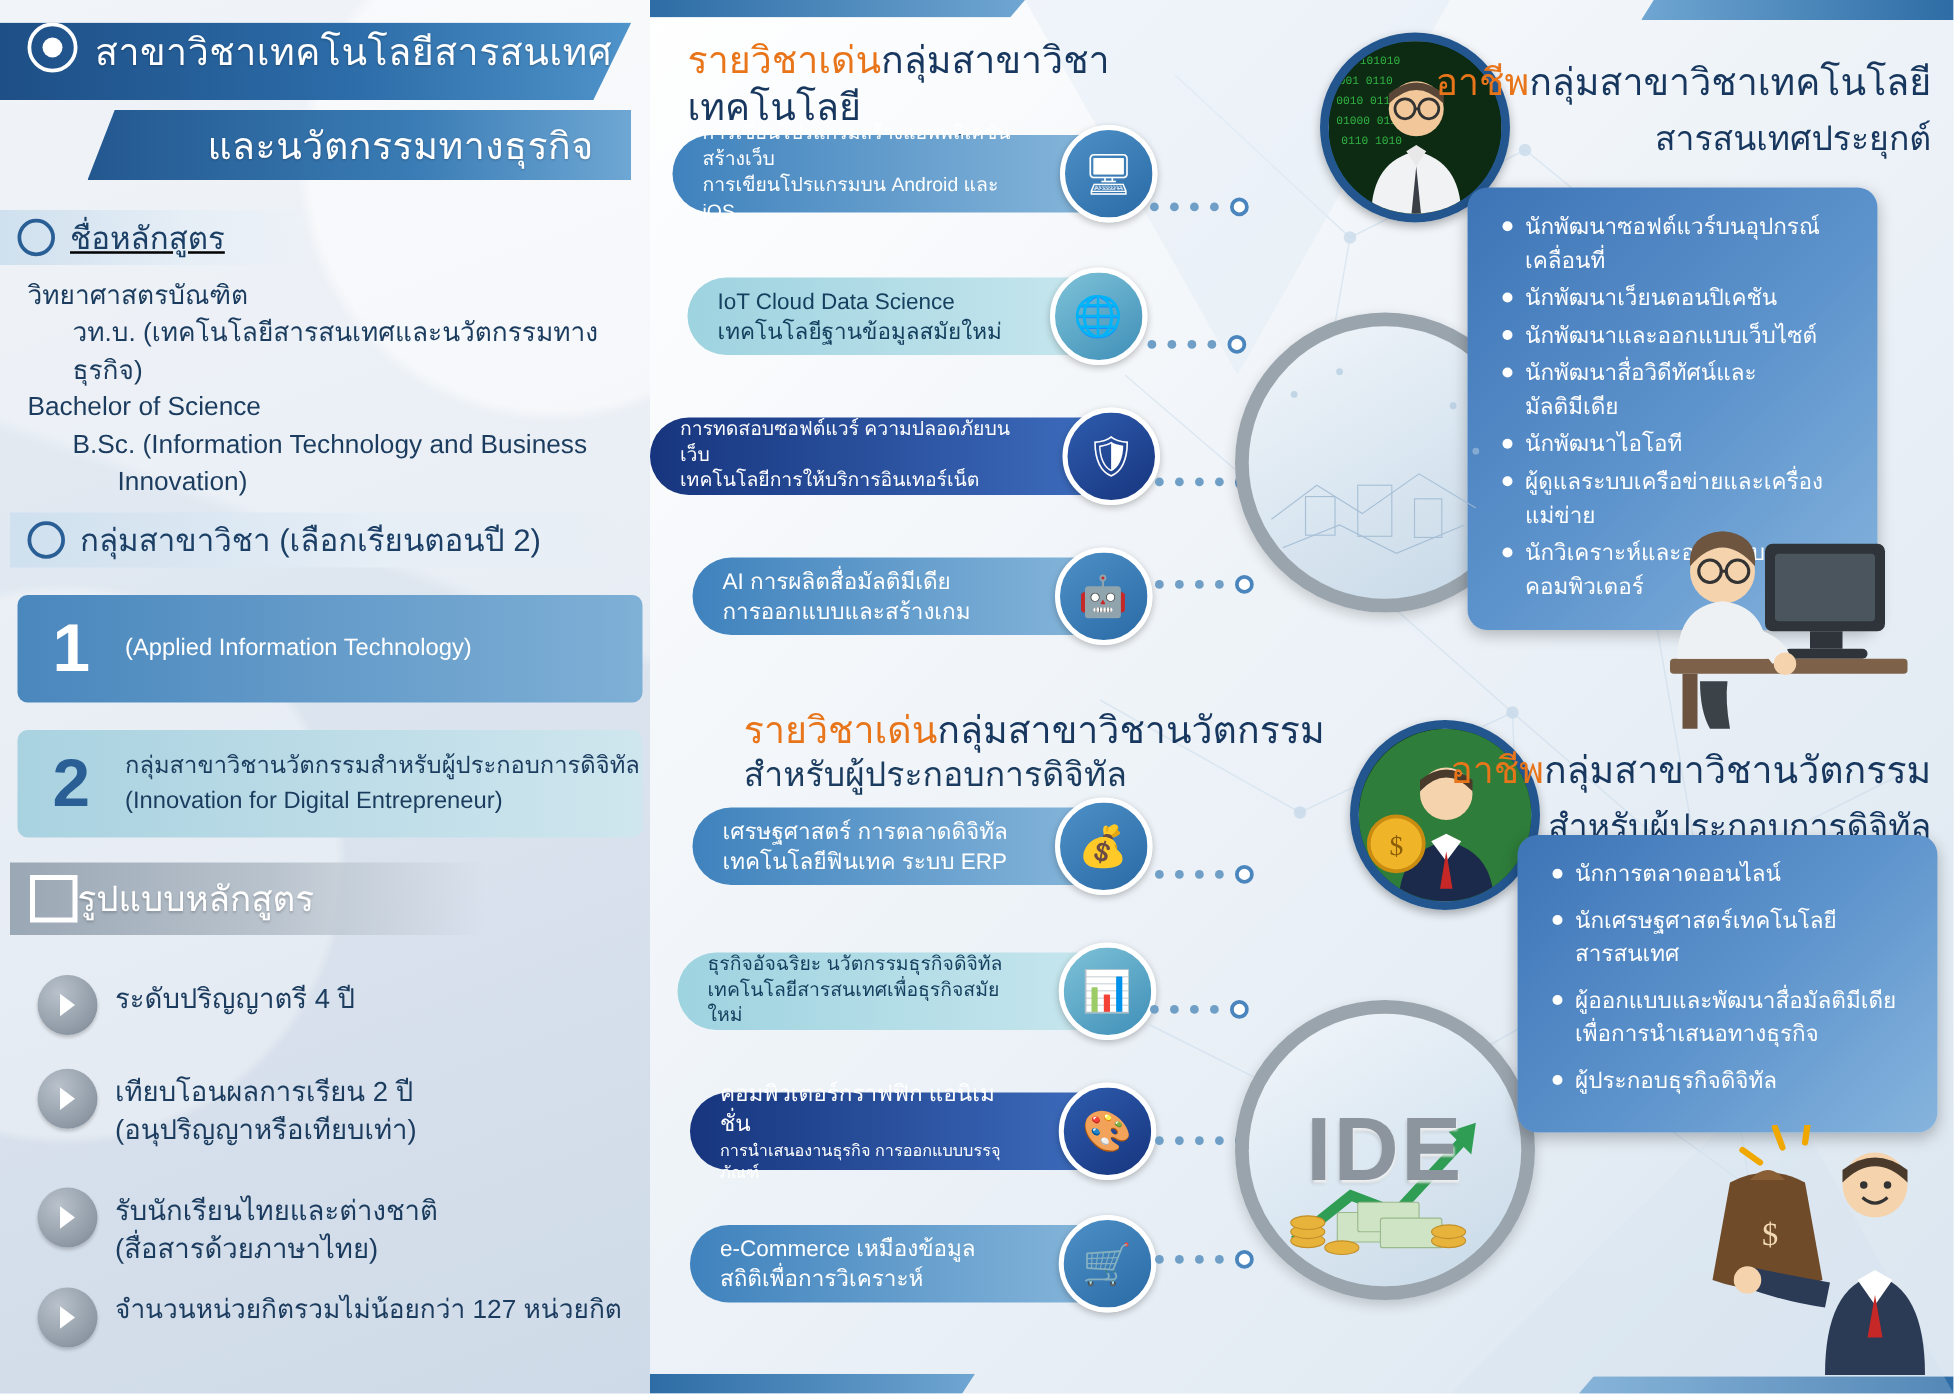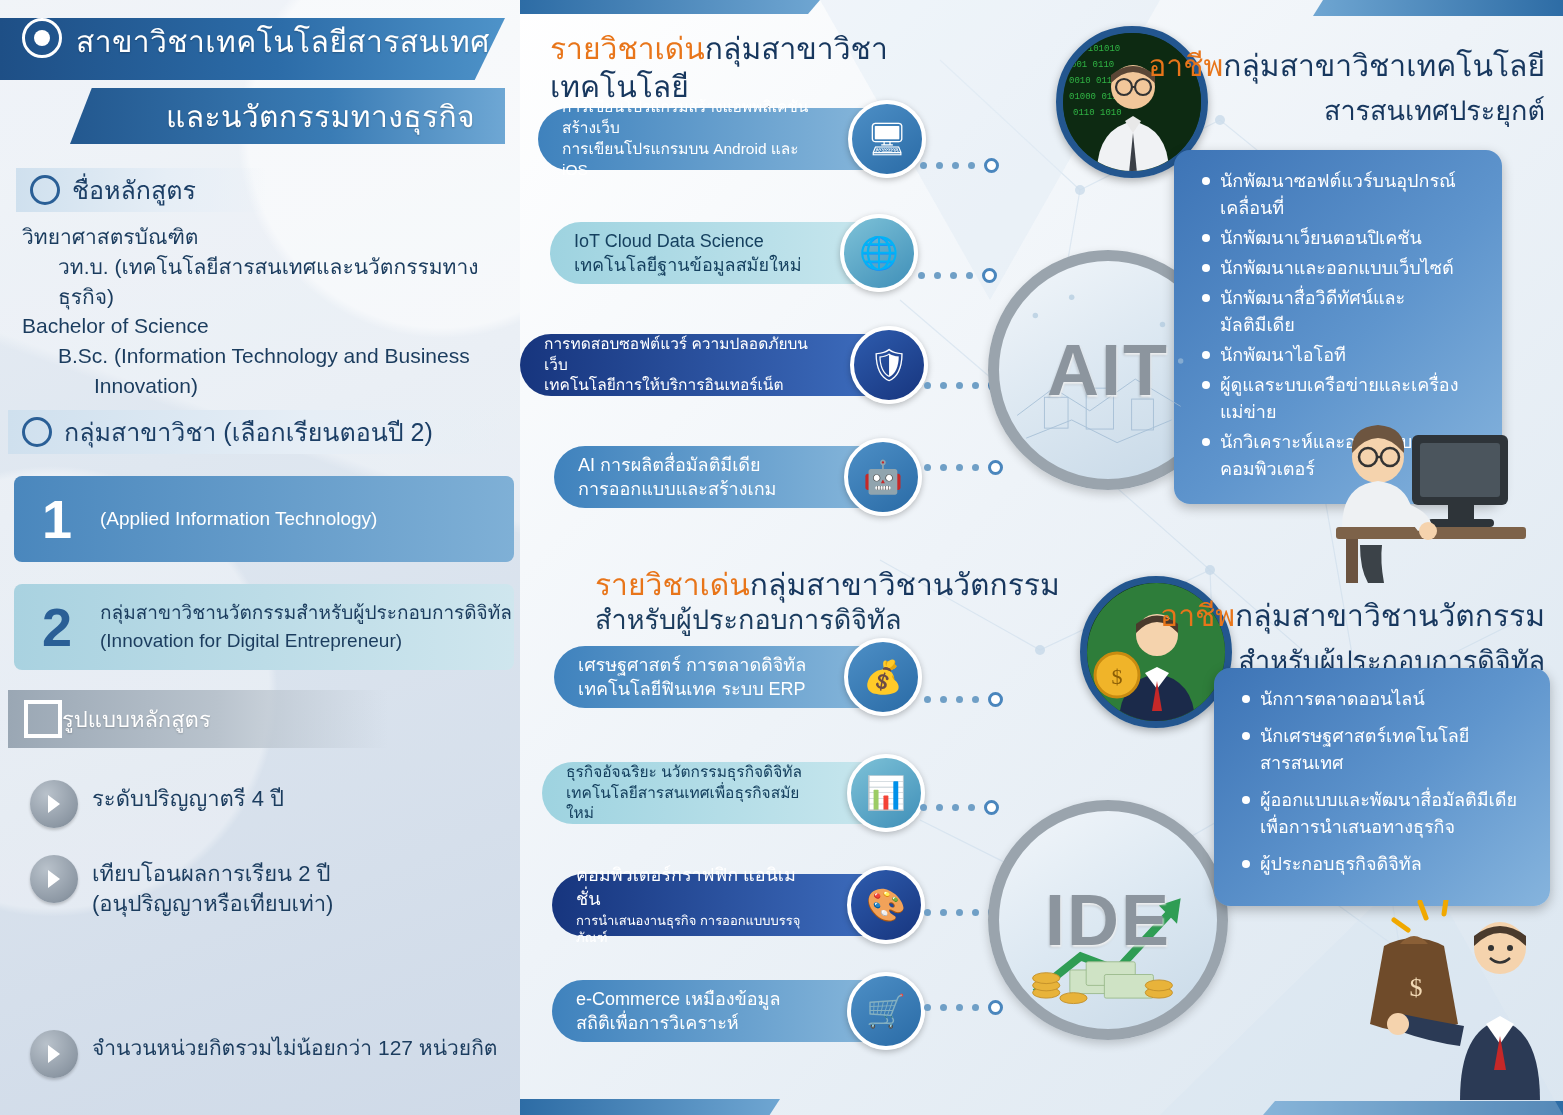--- a/index.html
+++ b/index.html
@@ -49,21 +49,21 @@
     background:linear-gradient(90deg,#cfe0ee 0%,#e6eef6 60%, rgba(230,238,246,0) 100%);
   }
   .section-head .ring{
     width:30px;height:30px;border-radius:50%;border:3px solid #2a5f96;margin-right:12px;flex:0 0 auto;
     display:flex;align-items:center;justify-content:center;
   }
   .section-head .ring i{width:11px;height:11px;border-radius:50%;background:#2a5f96;display:block;}
   .section-head .ring.hollow i{background:transparent;}
   .section-head .txt{ color:#1c3f66; font-size:25px; }
 
-  #head-name{ left:16px; top:168px; width:250px; }
+  #head-name{ left:0; top:168px; width:250px;text-decoration:underline; }
   #curriculum-name{
     position:absolute; left:22px; top:222px; width:480px;
     color:#1b3c5e; font-size:21px; line-height:1.42;
   }
   #curriculum-name .ind{ padding-left:36px; }
 
   #head-groups{ left:8px; top:410px; width:500px; }
 
   .group-card{
     position:absolute; left:14px; width:500px; height:86px; border-radius:8px;
@@ -80,21 +80,21 @@
   #group-1 .group-txt{ color:#ffffff; }
   #group-2 .group-txt{ color:#1b3c5e; }
 
   #head-format{
     position:absolute; left:8px; top:690px; width:380px; height:58px;
     background:linear-gradient(90deg,#9aa7b4 0%, #b9c3cd 55%, rgba(185,195,205,0) 100%);
     display:flex; align-items:center; padding-left:16px;
   }
   #head-format .ring{ width:38px;height:38px;border:4px solid #ffffff; }
   #head-format .ring i{ width:14px;height:14px;background:#ffffff; }
-  #head-format .txt{ color:#ffffff; font-size:22px; text-shadow:0 1px 2px rgba(0,0,0,.2); }
+  #head-format .txt{ color:#ffffff; font-size:28px; text-shadow:0 1px 2px rgba(0,0,0,.2); }
 
   .bullet-row{ position:absolute; left:30px; display:flex; align-items:flex-start; }
   .bullet-chev{
     width:48px;height:48px;border-radius:50%;flex:0 0 auto;
     background:radial-gradient(circle at 35% 30%, #b9c2cb 0%, #8e99a5 70%, #76828f 100%);
     display:flex;align-items:center;justify-content:center; margin-right:14px;
     box-shadow:0 2px 3px rgba(0,0,0,.2);
   }
   .bullet-chev svg{ display:block; }
   .bullet-txt{ color:#1b3c5e; font-size:22px; line-height:1.35; padding-top:4px;}
@@ -304,20 +304,31 @@
   </div>
   <div class="bullet-row" id="bullet-1">
     <span class="bullet-chev">
       <svg width="20" height="22" viewBox="0 0 20 22">
           <polygon points="4,2 16,11 4,20" fill="#ffffff"></polygon>
         </svg>
     </span>
     <span class="bullet-txt">
       <div>เทียบโอนผลการเรียน 2 ปี</div>
       <div>(อนุปริญญาหรือเทียบเท่า)</div>
+    </span>
+  </div>
+  <div class="bullet-row" id="bullet-2">
+    <span class="bullet-chev">
+      <svg width="20" height="22" viewBox="0 0 20 22">
+          <polygon points="4,2 16,11 4,20" fill="#ffffff"></polygon>
+        </svg>
+    </span>
+    <span class="bullet-txt">
+      <div>รับนักเรียนไทยและต่างชาติ</div>
+      <div>(สื่อสารด้วยภาษาไทย)</div>
     </span>
   </div>
   <div class="bullet-row" id="bullet-3">
     <span class="bullet-chev">
       <svg width="20" height="22" viewBox="0 0 20 22">
           <polygon points="4,2 16,11 4,20" fill="#ffffff"></polygon>
         </svg>
     </span>
     <span class="bullet-txt" style="font-size:21px">
       <span>จำนวนหน่วยกิตรวมไม่น้อยกว่า 127 หน่วยกิต</span>
@@ -448,21 +459,20 @@
           <rect x="146" y="152" width="24" height="34"></rect>
         </g>
         <g fill="#a7c3da" opacity=".6">
           <circle cx="40" cy="60" r="3"></circle>
             <circle cx="80" cy="40" r="3"></circle>
           <circle cx="180" cy="70" r="3"></circle>
             <circle cx="200" cy="110" r="3"></circle>
         </g>
       </svg>
     </div>
-    <span class="label">AIT</span>
   </div>
 
   <div class="avatar-circle" id="avatar-ait">
     <svg viewBox="0 0 140 140" width="140" height="140">
       <defs>
         <clipPath id="clipA">
             <circle cx="70" cy="70" r="70"></circle>
           </clipPath>
       </defs>
       <g clip-path="url(#clipA)">

